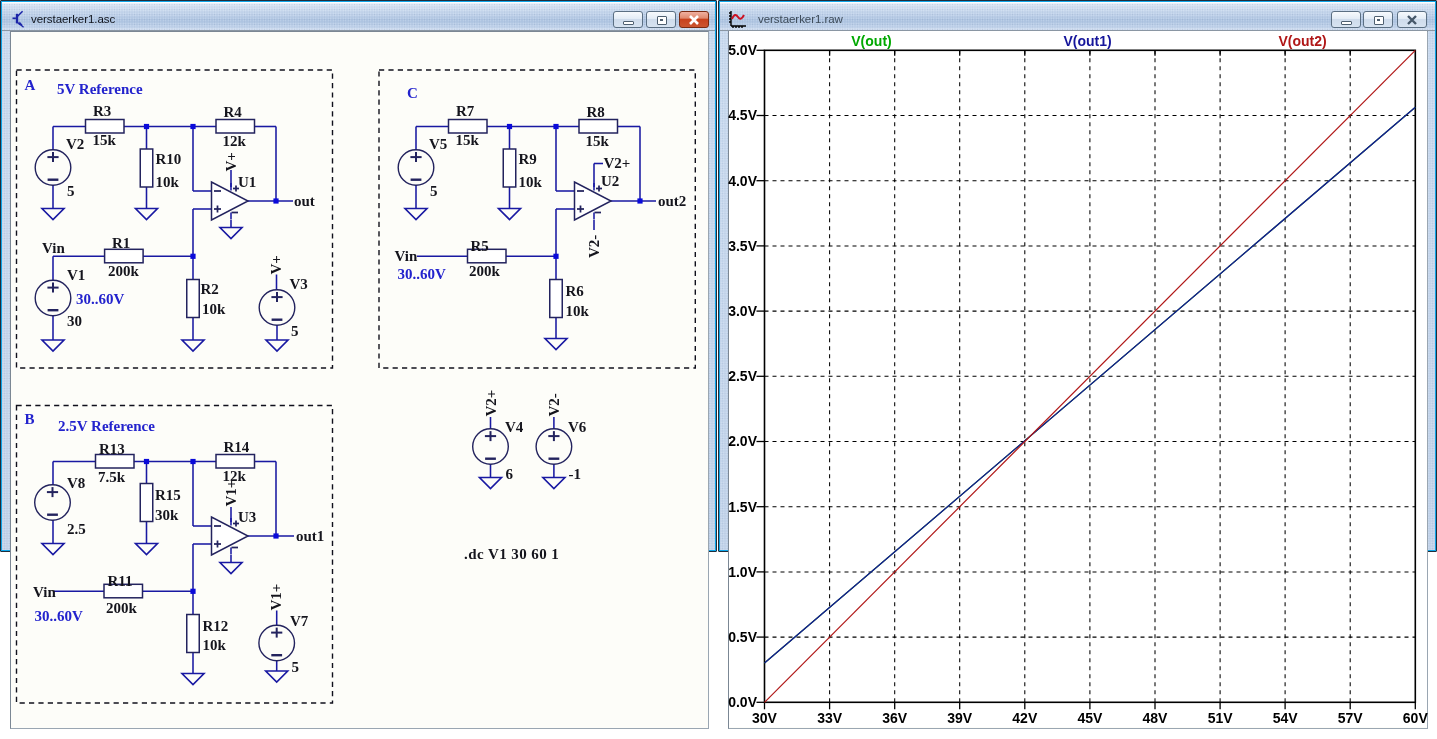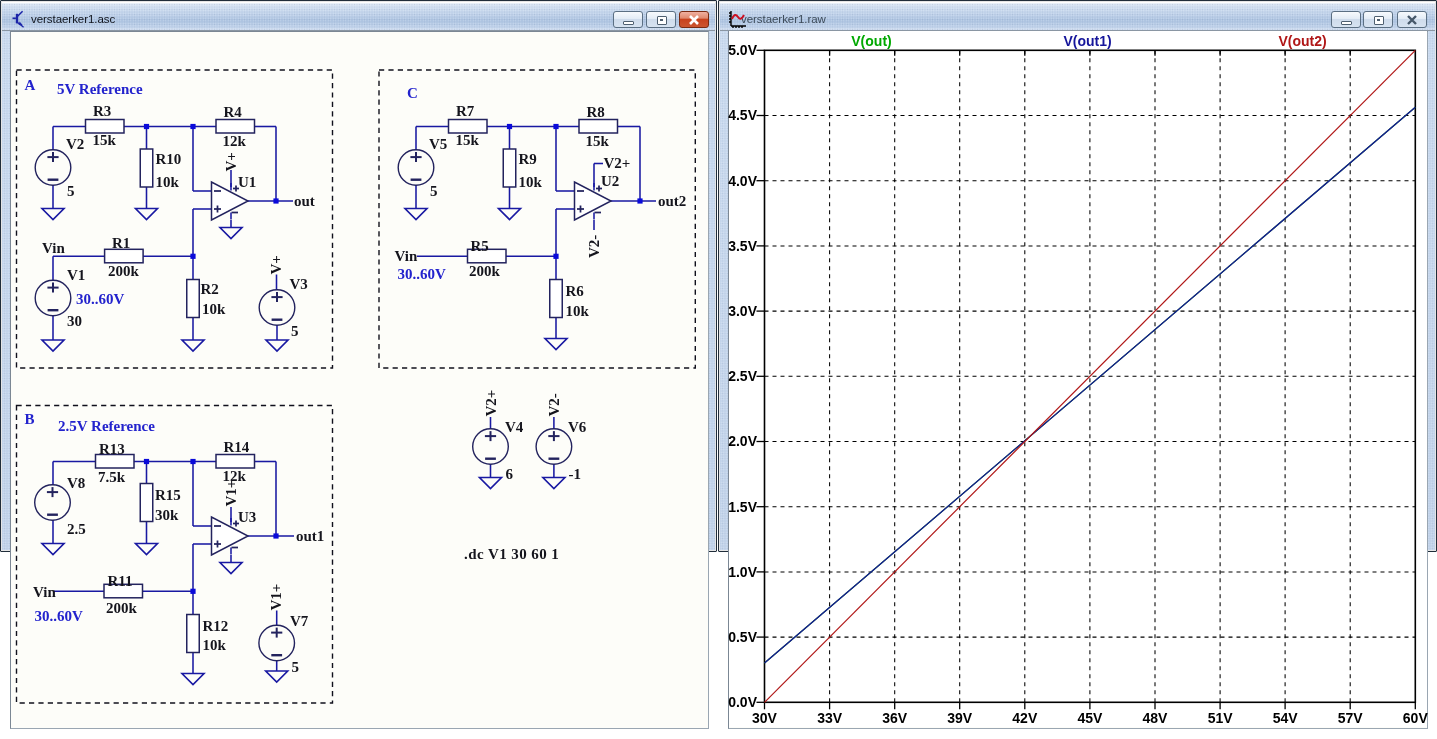--- a/index.html
+++ b/index.html
@@ -1,17 +1,17 @@
 <!DOCTYPE html>
 <html><head><meta charset="utf-8">
 <style>
 * {margin:0;padding:0;box-sizing:border-box}
 html,body {width:1437px;height:739px;overflow:hidden;background:#fff;
   font-family:"Liberation Sans",sans-serif}
-.win {position:absolute;top:0;height:552px;background:#e5e5e5;
+.win {position:absolute;top:0;height:552px;background:#0ea5e9;
   border:1.6px solid #202d3a;border-radius:1px}
 .tex {position:absolute;left:1px;right:1px;top:1px;height:29px;
   background-image:
    radial-gradient(rgba(255,255,255,.34) 30%, rgba(0,0,0,0) 34%),
    radial-gradient(rgba(96,114,142,.16) 30%, rgba(0,0,0,0) 34%),
    linear-gradient(#e8eff9 0%,#d4e1f2 12%,#bccfe8 48%,#adc4e1 66%,#c0d2ea 90%,#d5e1f2 100%);
   background-size:2.5px 2.5px,2.5px 2.5px,100% 100%;
   background-position:0 0,1.25px 1.25px,0 0;
   box-shadow:inset 0 1.2px 0 rgba(255,255,255,.95);
   border-bottom:1px solid #8a96a3}
@@ -63,21 +63,21 @@
    <path d="M3.5,12.3 h3.4" stroke="#1b24a8" stroke-width="1.7" fill="none"></path>
    <path d="M8.6,16.5 L14.6,21.3" stroke="#1b24a8" stroke-width="1.3" fill="none"></path>
    <polygon points="10.6,15.6 13.8,19.3 9.6,18.9" fill="#1b24a8"></polygon>
  </svg>
 </div>
 
 <div class="win" style="left:718px;width:719px">
  <div class="tex"></div>
  <div class="sidetex"></div>
  <div class="client" style="left:9px;width:700px;height:698px"></div>
- <div class="title" style="left:22px;color:#3c4a58">verstaerker1.raw</div>
+ <div class="title" style="left:39px;color:#3c4a58">verstaerker1.raw</div>
  <div class="btn" style="left:612px">
       <div class="dash"></div>
     </div>
  <div class="btn" style="left:644px">
       <div class="box">
         <div class="box2"></div>
       </div>
     </div>
  <div class="btn" style="left:678px">
       <svg width="29" height="16" style="position:absolute;left:0;top:0">

